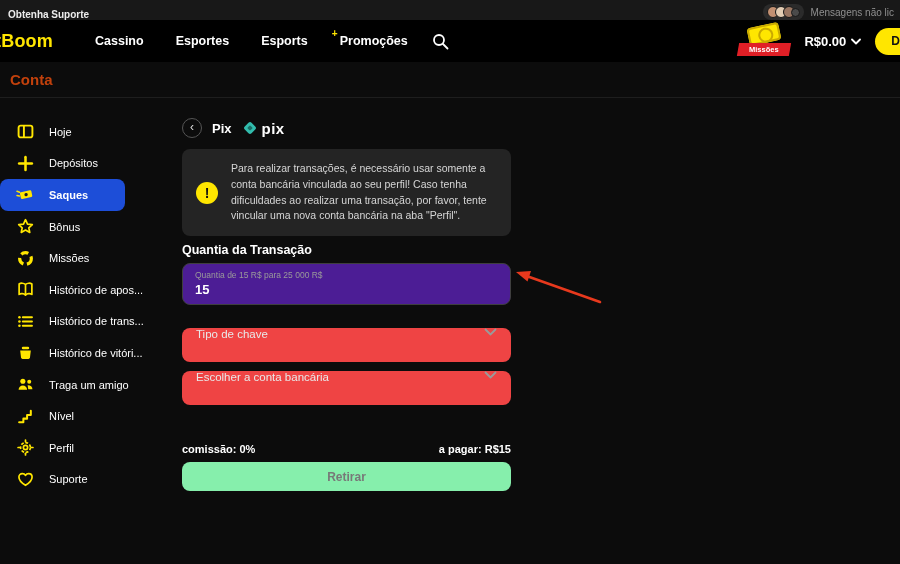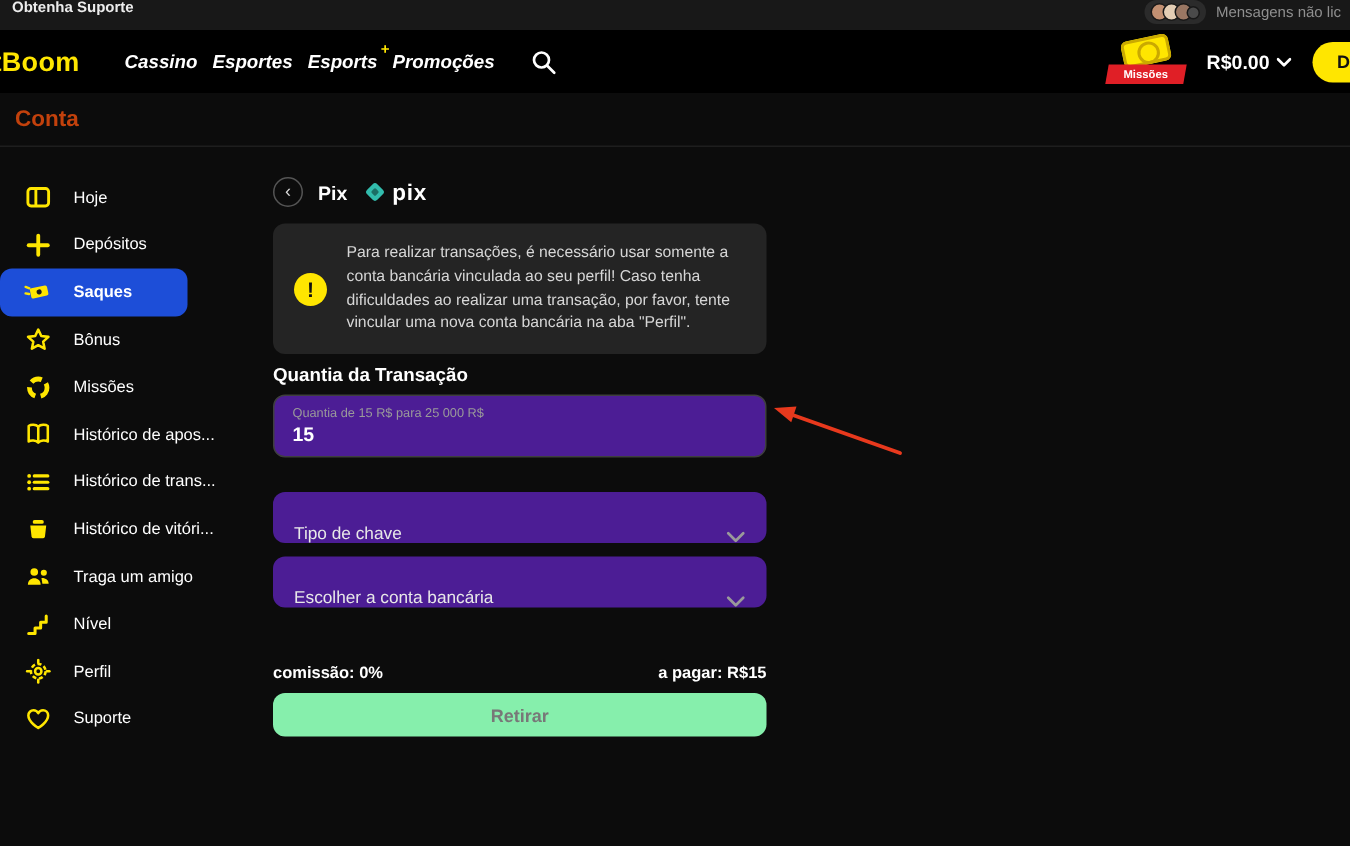--- a/index.html
+++ b/index.html
@@ -2,35 +2,35 @@
 <html><head>
 <meta charset="utf-8">
 <style>
   * { margin:0; padding:0; box-sizing:border-box; }
   html,body { width:900px; height:564px; background:#0c0c0c; overflow:hidden;
               font-family:"Liberation Sans", sans-serif; }
   .stage { position:relative; width:900px; height:564px; background:#0c0c0c; overflow:hidden; }
 
   
   .topbar { position:absolute; top:0; left:0; width:900px; height:20px; background:#181818;
-            display:flex; align-items:flex-start; justify-content:space-between; padding:0 6px 0 8px; }
+            display:flex; align-items:flex-end; justify-content:space-between; padding:0 6px 0 8px; }
   .support-label { font-size:10px; font-weight:700; color:#ececec; }
   .msgs { display:flex; align-items:center; gap:7px; white-space:nowrap; }
   .avatar-pill { display:flex; align-items:center; background:#2b2b2b; border-radius:9px; padding:2px 4px; }
   .avatar { width:12px; height:12px; border-radius:50%; border:1px solid #181818; }
   .avatar + .avatar { margin-left:-4px; }
   .av1 { background:#c29072; } .av2 { background:#e3cdb4; } .av3 { background:#9a7763; }
   .av4 { background:#4a4a4a; width:9px; height:9px; }
   .msgs-label { font-size:10px; color:#8f8f8f; }
 
   
   .nav { position:absolute; top:20px; left:0; width:900px; height:42px; background:#000;
          display:flex; align-items:center; }
   .logo { margin-left:-5px; font-size:18px; font-weight:800; color:#ffe600; letter-spacing:.2px; }
-  .nav-menu { display:flex; align-items:center; gap:10px; margin-left:30px;font-style:italic; }
+  .nav-menu { display:flex; align-items:center; gap:32px; margin-left:42px; }
   .nav-link { font-size:12.5px; font-weight:700; color:#fff; cursor:pointer; position:relative; }
   .promo-plus { position:absolute; top:-6px; left:-8px; color:#ffe600; font-size:10px; font-weight:800; }
   .search-btn { margin-left:24px; cursor:pointer; display:flex; align-items:center; }
   .nav-right { margin-left:auto; display:flex; align-items:center; gap:14px; }
   .missions-badge { position:relative; width:52px; height:30px; cursor:pointer; }
   .missions-art { position:absolute; top:-1px; left:10px; width:32px; height:18px; background:#ffe600;
                   border-radius:4px; transform:rotate(-12deg);
                   box-shadow:inset 0 0 0 2px #caa900; }
   .missions-art::after { content:""; position:absolute; left:10px; top:3px; width:11px; height:11px;
                   border-radius:50%; border:2px solid #caa900; }
@@ -77,21 +77,21 @@
   .notice-text { font-size:10.5px; color:#d6d6d6; line-height:1.5; max-width:262px; }
 
   .section-title { margin-top:7px; font-size:12.5px; font-weight:700; color:#fff; }
 
   .amount-box { margin-top:6px; background:#4c1d95; border:1px solid #3f3f3f; border-radius:8px;
                 padding:6px 12px 7px; }
   .amount-hint { font-size:8.5px; color:#9a9a9a; }
   .amount-input { display:block; margin-top:2px; width:100%; background:transparent; border:none; outline:none;
                   font-size:13px; font-weight:700; color:#fff; font-family:"Liberation Sans", sans-serif; }
 
-  .dropdown { background:#4c1d95; border-radius:8px; height:34px; display:flex; align-items:flex-end;
+  .dropdown { background:#ef4444; border-radius:8px; height:34px; display:flex; align-items:flex-start;
               justify-content:space-between; padding:0 14px; cursor:pointer; }
   .dd1 { margin-top:23px; }
   .dd2 { margin-top:9px; }
   .dropdown-label { font-size:11.5px; font-weight:500; color:#e8e8e8; }
 
   .fees-row { margin-top:38px; display:flex; align-items:center; justify-content:space-between; }
   .fee-left { font-size:11px; font-weight:600; color:#fff; }
   .fee-right { font-size:11px; font-weight:700; color:#fff; }
 
   .submit-btn { margin-top:7px; width:100%; height:29px; background:#86efac; border:none; border-radius:8px;

